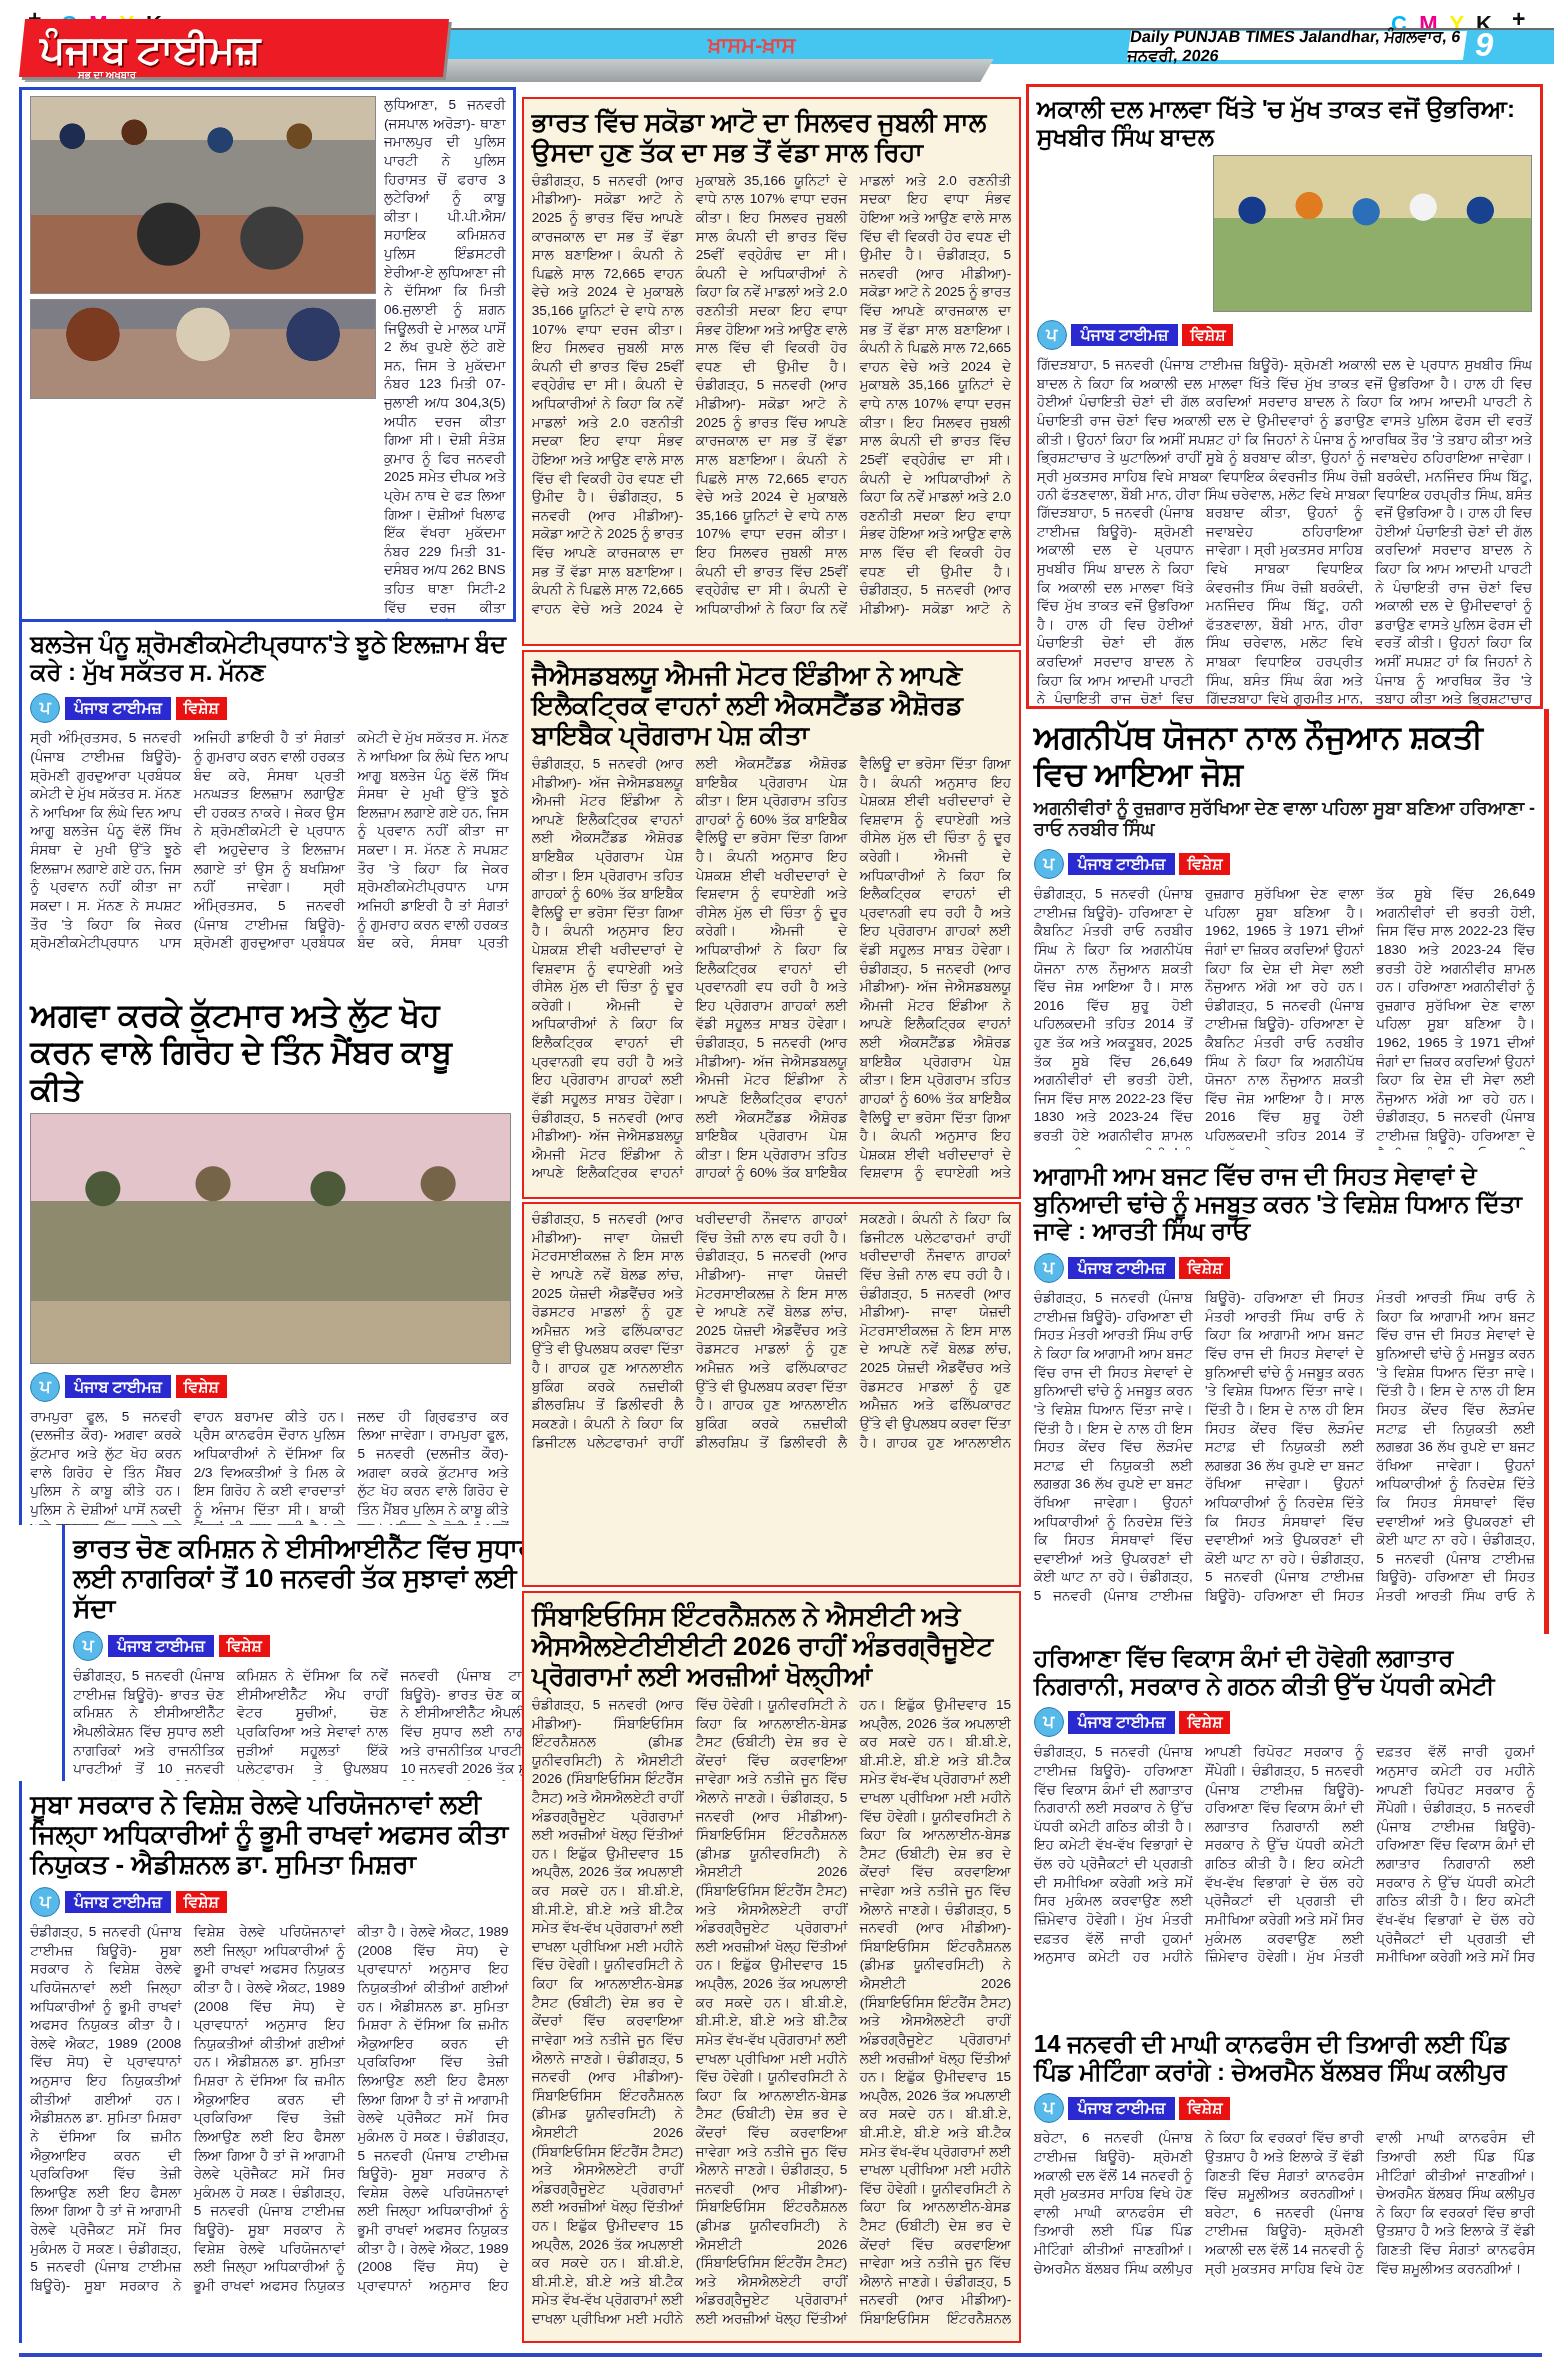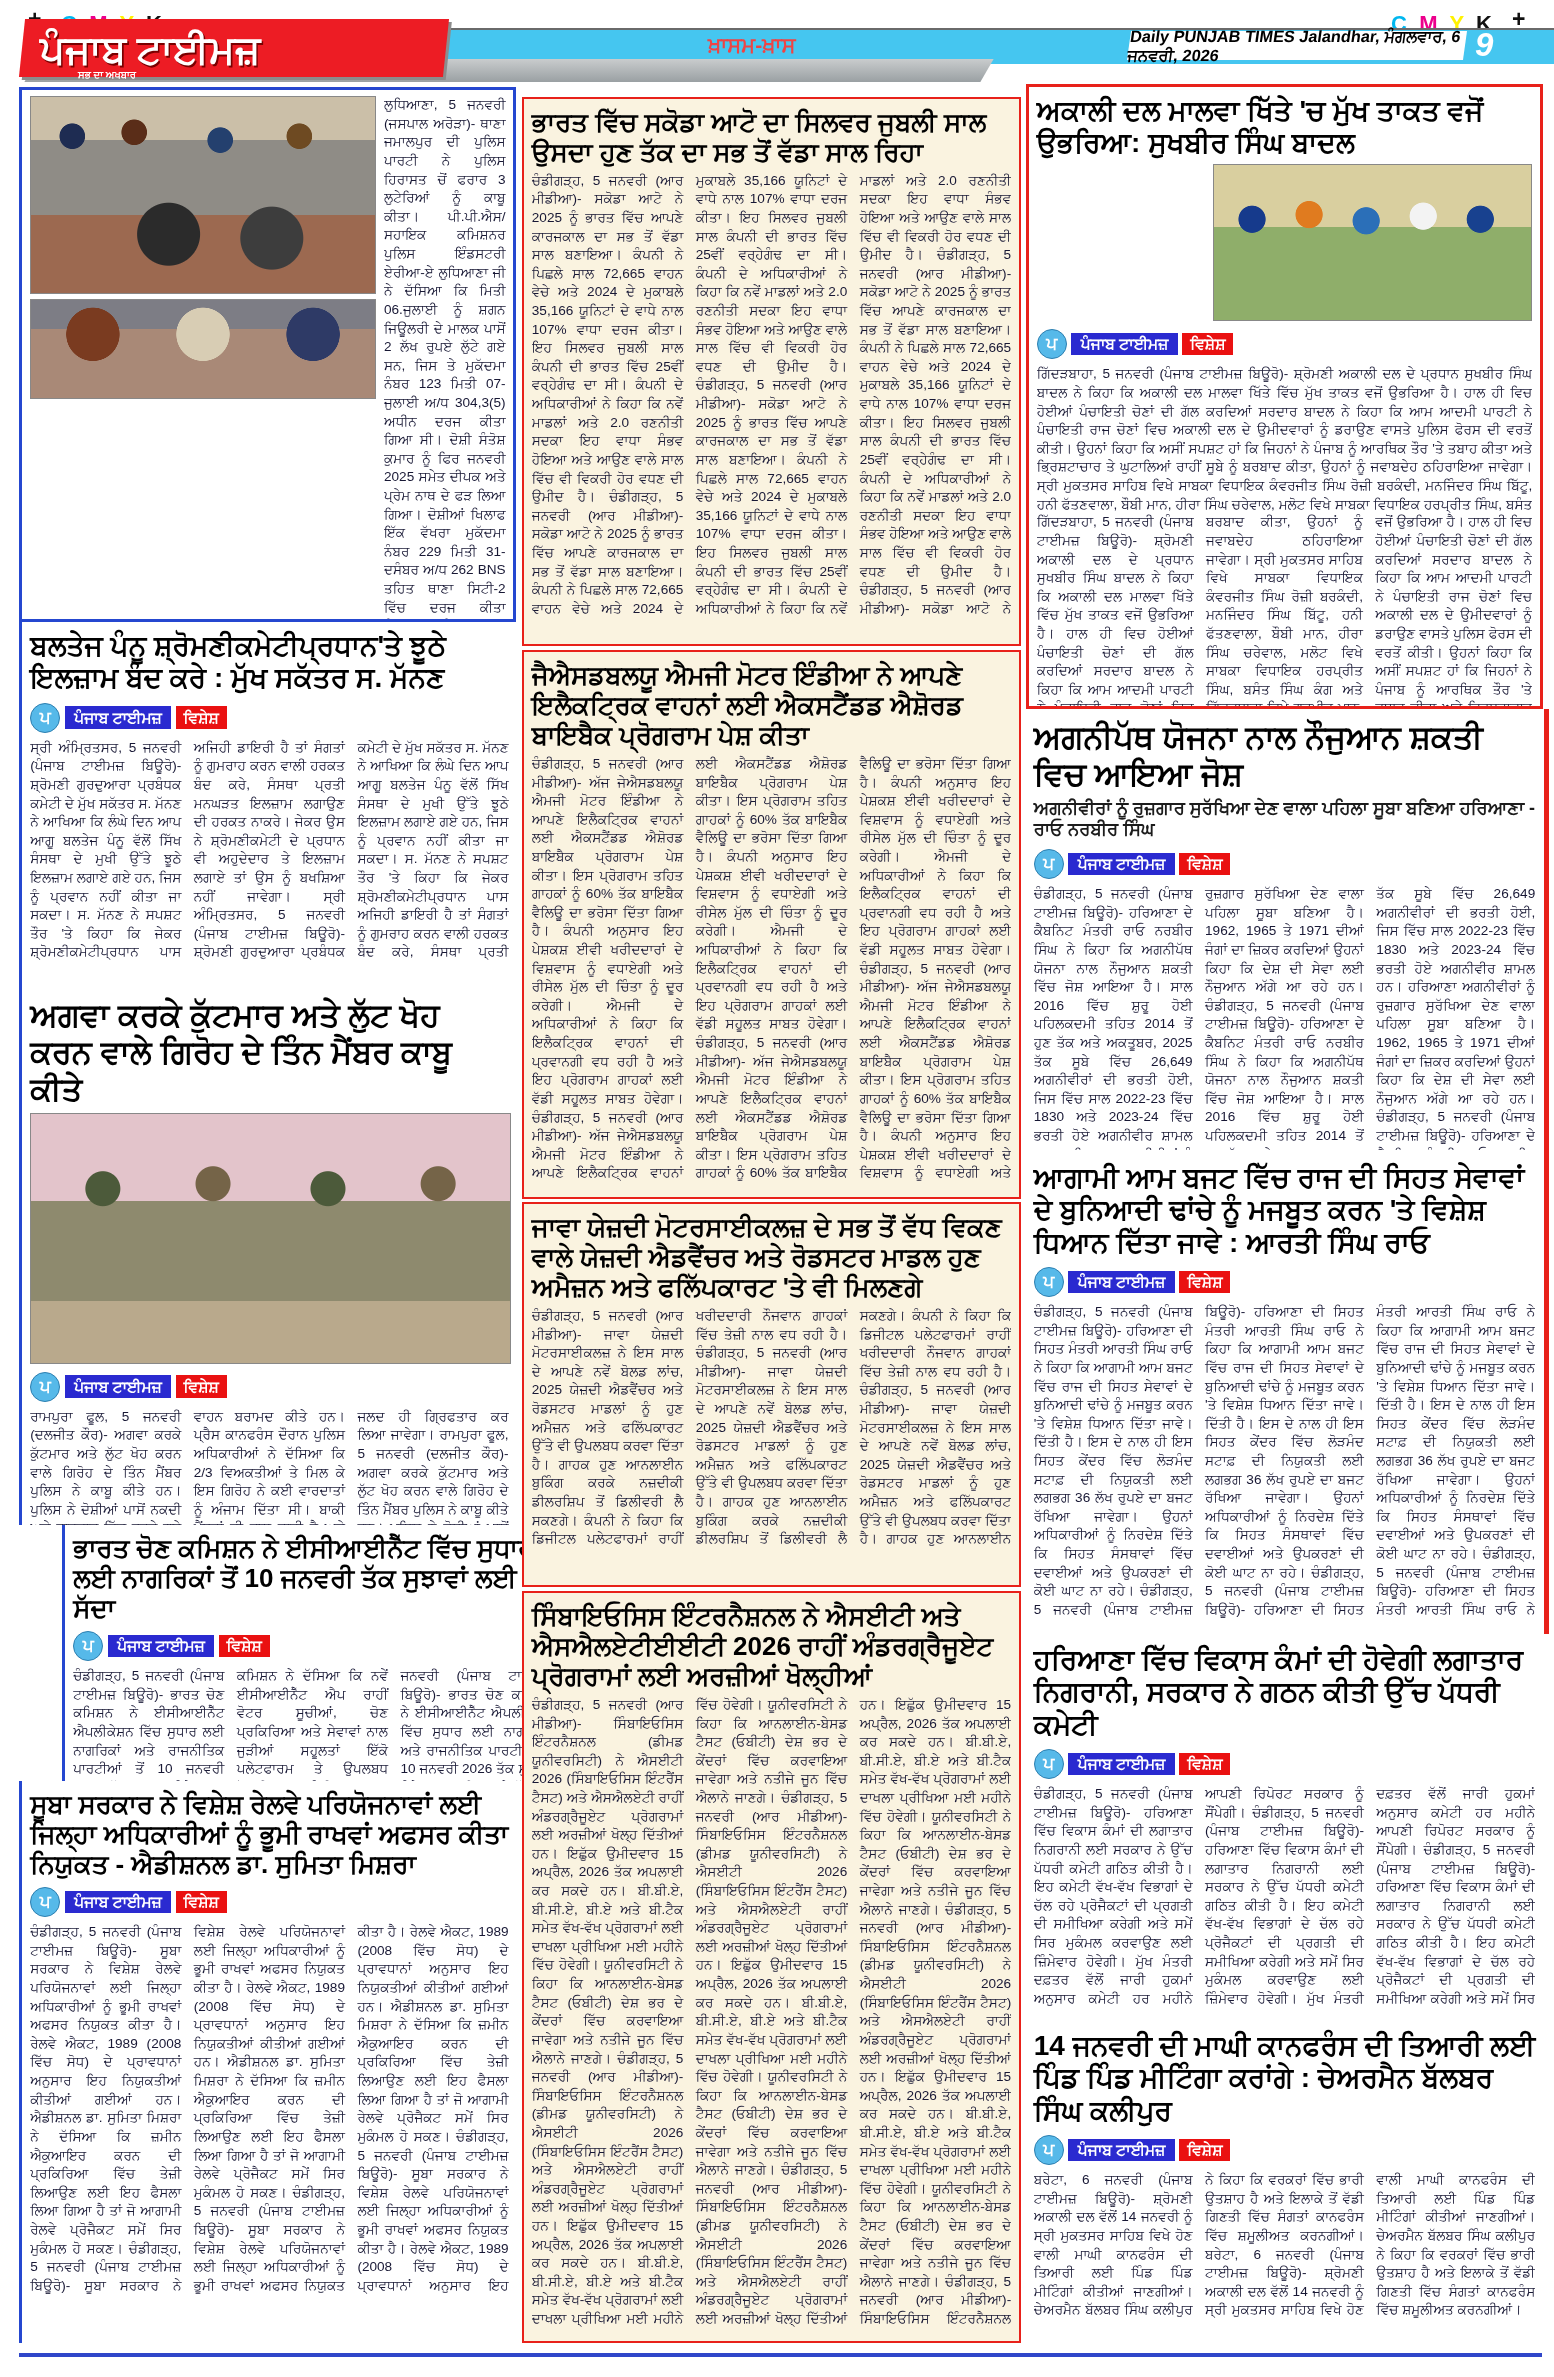--- a/index.html
+++ b/index.html
@@ -21,21 +21,21 @@
             box-shadow:3.1px 3.1px 0 #8c8c8c;}
   #masthead-tag{left:78px;top:21px;font-size:10px;color:#fff;font-weight:bold;margin-top:48px;}
   #masthead-title{left:40px;top:29.5px;width:389px;font-size:39px;line-height:1;color:#fff;font-weight:bold;
                   text-shadow:1.6px 1.6px 0 #7a0000;}
   
   .art{position:absolute;background:#fff;padding:6.2px 7.8px;box-sizing:border-box;overflow:hidden;}
   .b-blue{border:3.1px solid #2547d0;}
   .b-red{border:3.1px solid #e8211a;}
   .cream{background:#faf3e0;border:2.3px solid #e8211a;}
   h2.hl{margin:1.6px 0 4.7px 0;color:#000;font-weight:bold;line-height:1.16;letter-spacing:0;}
-  .hl-xl{font-size:32px;} .hl-l{font-size:28px;} .hl-m{font-size:26px;}
+  .hl-xl{font-size:32px;} .hl-l{font-size:24px;} .hl-m{font-size:26px;}
   .subdeck{font-weight:bold;font-size:18px;color:#1c1c1c;margin:0 0 6.2px 0;}
   .body{font-size:13.6px;line-height:1.37;text-align:justify;color:#181835;overflow:hidden;}
   .cols3{column-count:3;column-gap:12.4px;}
   
   .pressline{display:inline-flex;align-items:center;gap:4.7px;margin:3.1px 0 6.2px 0;}
   .plogo{width:28px;height:28px;border-radius:50%;background:#56b9e9;color:#fff;display:flex;
          align-items:center;justify-content:center;font-size:17px;font-weight:bold;border:1.6px solid #2d7fb0;}
   .pname{background:#2a2ad0;color:#fff;font-weight:bold;font-size:15.5px;padding:2.3px 9.3px;}
   .ptag{background:#ea1111;color:#fff;font-weight:bold;font-size:15.5px;padding:2.3px 7.8px;}
   
@@ -147,21 +147,20 @@
 
   </article>
 
   <article class="art cream" style="left:522px;top:650px;width:499px;height:549px;">
     <h2 class="hl hl-m">ਜੈਐਸਡਬਲਯੂ ਐਮਜੀ ਮੋਟਰ ਇੰਡੀਆ ਨੇ ਆਪਣੇ ਇਲੈਕਟ੍ਰਿਕ ਵਾਹਨਾਂ ਲਈ ਐਕਸਟੈਂਡਡ ਐਸ਼ੋਰਡ ਬਾਇਬੈਕ ਪ੍ਰੋਗਰਾਮ ਪੇਸ਼ ਕੀਤਾ</h2>
     <div class="body cols3" style="height:435px;">ਚੰਡੀਗੜ੍ਹ, 5 ਜਨਵਰੀ (ਆਰ ਮੀਡੀਆ)- ਅੱਜ ਜੇਐਸਡਬਲਯੂ ਐਮਜੀ ਮੋਟਰ ਇੰਡੀਆ ਨੇ ਆਪਣੇ ਇਲੈਕਟ੍ਰਿਕ ਵਾਹਨਾਂ ਲਈ ਐਕਸਟੈਂਡਡ ਐਸ਼ੋਰਡ ਬਾਇਬੈਕ ਪ੍ਰੋਗਰਾਮ ਪੇਸ਼ ਕੀਤਾ। ਇਸ ਪ੍ਰੋਗਰਾਮ ਤਹਿਤ ਗਾਹਕਾਂ ਨੂੰ 60% ਤੱਕ ਬਾਇਬੈਕ ਵੈਲਿਊ ਦਾ ਭਰੋਸਾ ਦਿੱਤਾ ਗਿਆ ਹੈ। ਕੰਪਨੀ ਅਨੁਸਾਰ ਇਹ ਪੇਸ਼ਕਸ਼ ਈਵੀ ਖਰੀਦਦਾਰਾਂ ਦੇ ਵਿਸ਼ਵਾਸ ਨੂੰ ਵਧਾਏਗੀ ਅਤੇ ਰੀਸੇਲ ਮੁੱਲ ਦੀ ਚਿੰਤਾ ਨੂੰ ਦੂਰ ਕਰੇਗੀ। ਐਮਜੀ ਦੇ ਅਧਿਕਾਰੀਆਂ ਨੇ ਕਿਹਾ ਕਿ ਇਲੈਕਟ੍ਰਿਕ ਵਾਹਨਾਂ ਦੀ ਪ੍ਰਵਾਨਗੀ ਵਧ ਰਹੀ ਹੈ ਅਤੇ ਇਹ ਪ੍ਰੋਗਰਾਮ ਗਾਹਕਾਂ ਲਈ ਵੱਡੀ ਸਹੂਲਤ ਸਾਬਤ ਹੋਵੇਗਾ। ਚੰਡੀਗੜ੍ਹ, 5 ਜਨਵਰੀ (ਆਰ ਮੀਡੀਆ)- ਅੱਜ ਜੇਐਸਡਬਲਯੂ ਐਮਜੀ ਮੋਟਰ ਇੰਡੀਆ ਨੇ ਆਪਣੇ ਇਲੈਕਟ੍ਰਿਕ ਵਾਹਨਾਂ ਲਈ ਐਕਸਟੈਂਡਡ ਐਸ਼ੋਰਡ ਬਾਇਬੈਕ ਪ੍ਰੋਗਰਾਮ ਪੇਸ਼ ਕੀਤਾ। ਇਸ ਪ੍ਰੋਗਰਾਮ ਤਹਿਤ ਗਾਹਕਾਂ ਨੂੰ 60% ਤੱਕ ਬਾਇਬੈਕ ਵੈਲਿਊ ਦਾ ਭਰੋਸਾ ਦਿੱਤਾ ਗਿਆ ਹੈ। ਕੰਪਨੀ ਅਨੁਸਾਰ ਇਹ ਪੇਸ਼ਕਸ਼ ਈਵੀ ਖਰੀਦਦਾਰਾਂ ਦੇ ਵਿਸ਼ਵਾਸ ਨੂੰ ਵਧਾਏਗੀ ਅਤੇ ਰੀਸੇਲ ਮੁੱਲ ਦੀ ਚਿੰਤਾ ਨੂੰ ਦੂਰ ਕਰੇਗੀ। ਐਮਜੀ ਦੇ ਅਧਿਕਾਰੀਆਂ ਨੇ ਕਿਹਾ ਕਿ ਇਲੈਕਟ੍ਰਿਕ ਵਾਹਨਾਂ ਦੀ ਪ੍ਰਵਾਨਗੀ ਵਧ ਰਹੀ ਹੈ ਅਤੇ ਇਹ ਪ੍ਰੋਗਰਾਮ ਗਾਹਕਾਂ ਲਈ ਵੱਡੀ ਸਹੂਲਤ ਸਾਬਤ ਹੋਵੇਗਾ। ਚੰਡੀਗੜ੍ਹ, 5 ਜਨਵਰੀ (ਆਰ ਮੀਡੀਆ)- ਅੱਜ ਜੇਐਸਡਬਲਯੂ ਐਮਜੀ ਮੋਟਰ ਇੰਡੀਆ ਨੇ ਆਪਣੇ ਇਲੈਕਟ੍ਰਿਕ ਵਾਹਨਾਂ ਲਈ ਐਕਸਟੈਂਡਡ ਐਸ਼ੋਰਡ ਬਾਇਬੈਕ ਪ੍ਰੋਗਰਾਮ ਪੇਸ਼ ਕੀਤਾ। ਇਸ ਪ੍ਰੋਗਰਾਮ ਤਹਿਤ ਗਾਹਕਾਂ ਨੂੰ 60% ਤੱਕ ਬਾਇਬੈਕ ਵੈਲਿਊ ਦਾ ਭਰੋਸਾ ਦਿੱਤਾ ਗਿਆ ਹੈ। ਕੰਪਨੀ ਅਨੁਸਾਰ ਇਹ ਪੇਸ਼ਕਸ਼ ਈਵੀ ਖਰੀਦਦਾਰਾਂ ਦੇ ਵਿਸ਼ਵਾਸ ਨੂੰ ਵਧਾਏਗੀ ਅਤੇ ਰੀਸੇਲ ਮੁੱਲ ਦੀ ਚਿੰਤਾ ਨੂੰ ਦੂਰ ਕਰੇਗੀ। ਐਮਜੀ ਦੇ ਅਧਿਕਾਰੀਆਂ ਨੇ ਕਿਹਾ ਕਿ ਇਲੈਕਟ੍ਰਿਕ ਵਾਹਨਾਂ ਦੀ ਪ੍ਰਵਾਨਗੀ ਵਧ ਰਹੀ ਹੈ ਅਤੇ ਇਹ ਪ੍ਰੋਗਰਾਮ ਗਾਹਕਾਂ ਲਈ ਵੱਡੀ ਸਹੂਲਤ ਸਾਬਤ ਹੋਵੇਗਾ। ਚੰਡੀਗੜ੍ਹ, 5 ਜਨਵਰੀ (ਆਰ ਮੀਡੀਆ)- ਅੱਜ ਜੇਐਸਡਬਲਯੂ ਐਮਜੀ ਮੋਟਰ ਇੰਡੀਆ ਨੇ ਆਪਣੇ ਇਲੈਕਟ੍ਰਿਕ ਵਾਹਨਾਂ ਲਈ ਐਕਸਟੈਂਡਡ ਐਸ਼ੋਰਡ ਬਾਇਬੈਕ ਪ੍ਰੋਗਰਾਮ ਪੇਸ਼ ਕੀਤਾ। ਇਸ ਪ੍ਰੋਗਰਾਮ ਤਹਿਤ ਗਾਹਕਾਂ ਨੂੰ 60% ਤੱਕ ਬਾਇਬੈਕ ਵੈਲਿਊ ਦਾ ਭਰੋਸਾ ਦਿੱਤਾ ਗਿਆ ਹੈ। ਕੰਪਨੀ ਅਨੁਸਾਰ ਇਹ ਪੇਸ਼ਕਸ਼ ਈਵੀ ਖਰੀਦਦਾਰਾਂ ਦੇ ਵਿਸ਼ਵਾਸ ਨੂੰ ਵਧਾਏਗੀ ਅਤੇ ਰੀਸੇਲ ਮੁੱਲ ਦੀ ਚਿੰਤਾ ਨੂੰ ਦੂਰ ਕਰੇਗੀ। ਐਮਜੀ ਦੇ ਅਧਿਕਾਰੀਆਂ ਨੇ ਕਿਹਾ ਕਿ ਇਲੈਕਟ੍ਰਿਕ ਵਾਹਨਾਂ ਦੀ ਪ੍ਰਵਾਨਗੀ ਵਧ ਰਹੀ ਹੈ ਅਤੇ ਇਹ ਪ੍ਰੋਗਰਾਮ ਗਾਹਕਾਂ ਲਈ ਵੱਡੀ ਸਹੂਲਤ ਸਾਬਤ ਹੋਵੇਗਾ। ਚੰਡੀਗੜ੍ਹ, 5 ਜਨਵਰੀ (ਆਰ ਮੀਡੀਆ)- ਅੱਜ ਜੇਐਸਡਬਲਯੂ ਐਮਜੀ ਮੋਟਰ ਇੰਡੀਆ ਨੇ ਆਪਣੇ ਇਲੈਕਟ੍ਰਿਕ ਵਾਹਨਾਂ ਲਈ ਐਕਸਟੈਂਡਡ ਐਸ਼ੋਰਡ ਬਾਇਬੈਕ ਪ੍ਰੋਗਰਾਮ ਪੇਸ਼ ਕੀਤਾ। ਇਸ ਪ੍ਰੋਗਰਾਮ ਤਹਿਤ ਗਾਹਕਾਂ ਨੂੰ 60% ਤੱਕ ਬਾਇਬੈਕ ਵੈਲਿਊ ਦਾ ਭਰੋਸਾ ਦਿੱਤਾ ਗਿਆ ਹੈ। ਕੰਪਨੀ ਅਨੁਸਾਰ ਇਹ ਪੇਸ਼ਕਸ਼ ਈਵੀ ਖਰੀਦਦਾਰਾਂ ਦੇ ਵਿਸ਼ਵਾਸ ਨੂੰ ਵਧਾਏਗੀ ਅਤੇ ਰੀਸੇਲ ਮੁੱਲ ਦੀ ਚਿੰਤਾ ਨੂੰ ਦੂਰ ਕਰੇਗੀ। ਐਮਜੀ ਦੇ ਅਧਿਕਾਰੀਆਂ ਨੇ ਕਿਹਾ ਕਿ ਇਲੈਕਟ੍ਰਿਕ ਵਾਹਨਾਂ ਦੀ ਪ੍ਰਵਾਨਗੀ ਵਧ ਰਹੀ ਹੈ ਅਤੇ ਇਹ ਪ੍ਰੋਗਰਾਮ ਗਾਹਕਾਂ ਲਈ ਵੱਡੀ ਸਹੂਲਤ ਸਾਬਤ ਹੋਵੇਗਾ।</div>
 
   </article>
 
   <article class="art cream" style="left:522px;top:1202px;width:499px;height:385px;">
-    <h2 class="hl hl-m">ਜਾਵਾ ਯੇਜ਼ਦੀ ਮੋਟਰਸਾਈਕਲਜ਼ ਦੇ ਸਭ ਤੋਂ ਵੱਧ ਵਿਕਣ ਵਾਲੇ ਯੇਜ਼ਦੀ ਐਡਵੈਂਚਰ ਅਤੇ ਰੋਡਸਟਰ ਮਾਡਲ ਹੁਣ ਅਮੈਜ਼ਨ ਅਤੇ ਫਲਿੱਪਕਾਰਟ 'ਤੇ ਵੀ ਮਿਲਣਗੇ</h2>
     <div class="body cols3" style="height:249px;">ਚੰਡੀਗੜ੍ਹ, 5 ਜਨਵਰੀ (ਆਰ ਮੀਡੀਆ)- ਜਾਵਾ ਯੇਜ਼ਦੀ ਮੋਟਰਸਾਈਕਲਜ਼ ਨੇ ਇਸ ਸਾਲ ਦੇ ਆਪਣੇ ਨਵੇਂ ਬੋਲਡ ਲਾਂਚ, 2025 ਯੇਜ਼ਦੀ ਐਡਵੈਂਚਰ ਅਤੇ ਰੋਡਸਟਰ ਮਾਡਲਾਂ ਨੂੰ ਹੁਣ ਅਮੈਜ਼ਨ ਅਤੇ ਫਲਿੱਪਕਾਰਟ ਉੱਤੇ ਵੀ ਉਪਲਬਧ ਕਰਵਾ ਦਿੱਤਾ ਹੈ। ਗਾਹਕ ਹੁਣ ਆਨਲਾਈਨ ਬੁਕਿੰਗ ਕਰਕੇ ਨਜ਼ਦੀਕੀ ਡੀਲਰਸ਼ਿਪ ਤੋਂ ਡਿਲੀਵਰੀ ਲੈ ਸਕਣਗੇ। ਕੰਪਨੀ ਨੇ ਕਿਹਾ ਕਿ ਡਿਜੀਟਲ ਪਲੇਟਫਾਰਮਾਂ ਰਾਹੀਂ ਖਰੀਦਦਾਰੀ ਨੌਜਵਾਨ ਗਾਹਕਾਂ ਵਿੱਚ ਤੇਜ਼ੀ ਨਾਲ ਵਧ ਰਹੀ ਹੈ। ਚੰਡੀਗੜ੍ਹ, 5 ਜਨਵਰੀ (ਆਰ ਮੀਡੀਆ)- ਜਾਵਾ ਯੇਜ਼ਦੀ ਮੋਟਰਸਾਈਕਲਜ਼ ਨੇ ਇਸ ਸਾਲ ਦੇ ਆਪਣੇ ਨਵੇਂ ਬੋਲਡ ਲਾਂਚ, 2025 ਯੇਜ਼ਦੀ ਐਡਵੈਂਚਰ ਅਤੇ ਰੋਡਸਟਰ ਮਾਡਲਾਂ ਨੂੰ ਹੁਣ ਅਮੈਜ਼ਨ ਅਤੇ ਫਲਿੱਪਕਾਰਟ ਉੱਤੇ ਵੀ ਉਪਲਬਧ ਕਰਵਾ ਦਿੱਤਾ ਹੈ। ਗਾਹਕ ਹੁਣ ਆਨਲਾਈਨ ਬੁਕਿੰਗ ਕਰਕੇ ਨਜ਼ਦੀਕੀ ਡੀਲਰਸ਼ਿਪ ਤੋਂ ਡਿਲੀਵਰੀ ਲੈ ਸਕਣਗੇ। ਕੰਪਨੀ ਨੇ ਕਿਹਾ ਕਿ ਡਿਜੀਟਲ ਪਲੇਟਫਾਰਮਾਂ ਰਾਹੀਂ ਖਰੀਦਦਾਰੀ ਨੌਜਵਾਨ ਗਾਹਕਾਂ ਵਿੱਚ ਤੇਜ਼ੀ ਨਾਲ ਵਧ ਰਹੀ ਹੈ। ਚੰਡੀਗੜ੍ਹ, 5 ਜਨਵਰੀ (ਆਰ ਮੀਡੀਆ)- ਜਾਵਾ ਯੇਜ਼ਦੀ ਮੋਟਰਸਾਈਕਲਜ਼ ਨੇ ਇਸ ਸਾਲ ਦੇ ਆਪਣੇ ਨਵੇਂ ਬੋਲਡ ਲਾਂਚ, 2025 ਯੇਜ਼ਦੀ ਐਡਵੈਂਚਰ ਅਤੇ ਰੋਡਸਟਰ ਮਾਡਲਾਂ ਨੂੰ ਹੁਣ ਅਮੈਜ਼ਨ ਅਤੇ ਫਲਿੱਪਕਾਰਟ ਉੱਤੇ ਵੀ ਉਪਲਬਧ ਕਰਵਾ ਦਿੱਤਾ ਹੈ। ਗਾਹਕ ਹੁਣ ਆਨਲਾਈਨ ਬੁਕਿੰਗ ਕਰਕੇ ਨਜ਼ਦੀਕੀ ਡੀਲਰਸ਼ਿਪ ਤੋਂ ਡਿਲੀਵਰੀ ਲੈ ਸਕਣਗੇ। ਕੰਪਨੀ ਨੇ ਕਿਹਾ ਕਿ ਡਿਜੀਟਲ ਪਲੇਟਫਾਰਮਾਂ ਰਾਹੀਂ ਖਰੀਦਦਾਰੀ ਨੌਜਵਾਨ ਗਾਹਕਾਂ ਵਿੱਚ ਤੇਜ਼ੀ ਨਾਲ ਵਧ ਰਹੀ ਹੈ।</div>
 
   </article>
 
   <article class="art cream" style="left:522px;top:1591px;width:499px;height:752px;">
     <h2 class="hl hl-m">ਸਿੰਬਾਇਓਸਿਸ ਇੰਟਰਨੈਸ਼ਨਲ ਨੇ ਐਸਈਟੀ ਅਤੇ ਐਸਐਲਏਟੀਈਈਟੀ 2026 ਰਾਹੀਂ ਅੰਡਰਗ੍ਰੈਜੂਏਟ ਪ੍ਰੋਗਰਾਮਾਂ ਲਈ ਅਰਜ਼ੀਆਂ ਖੋਲ੍ਹੀਆਂ</h2>
     <div class="body cols3" style="height:637px;">ਚੰਡੀਗੜ੍ਹ, 5 ਜਨਵਰੀ (ਆਰ ਮੀਡੀਆ)- ਸਿੰਬਾਇਓਸਿਸ ਇੰਟਰਨੈਸ਼ਨਲ (ਡੀਮਡ ਯੂਨੀਵਰਸਿਟੀ) ਨੇ ਐਸਈਟੀ 2026 (ਸਿੰਬਾਇਓਸਿਸ ਇੰਟਰੈਂਸ ਟੈਸਟ) ਅਤੇ ਐਸਐਲਏਟੀ ਰਾਹੀਂ ਅੰਡਰਗ੍ਰੈਜੂਏਟ ਪ੍ਰੋਗਰਾਮਾਂ ਲਈ ਅਰਜ਼ੀਆਂ ਖੋਲ੍ਹ ਦਿੱਤੀਆਂ ਹਨ। ਇਛੁੱਕ ਉਮੀਦਵਾਰ 15 ਅਪ੍ਰੈਲ, 2026 ਤੱਕ ਅਪਲਾਈ ਕਰ ਸਕਦੇ ਹਨ। ਬੀ.ਬੀ.ਏ, ਬੀ.ਸੀ.ਏ, ਬੀ.ਏ ਅਤੇ ਬੀ.ਟੈਕ ਸਮੇਤ ਵੱਖ-ਵੱਖ ਪ੍ਰੋਗਰਾਮਾਂ ਲਈ ਦਾਖਲਾ ਪ੍ਰੀਖਿਆ ਮਈ ਮਹੀਨੇ ਵਿੱਚ ਹੋਵੇਗੀ। ਯੂਨੀਵਰਸਿਟੀ ਨੇ ਕਿਹਾ ਕਿ ਆਨਲਾਈਨ-ਬੇਸਡ ਟੈਸਟ (ਓਬੀਟੀ) ਦੇਸ਼ ਭਰ ਦੇ ਕੇਂਦਰਾਂ ਵਿੱਚ ਕਰਵਾਇਆ ਜਾਵੇਗਾ ਅਤੇ ਨਤੀਜੇ ਜੂਨ ਵਿੱਚ ਐਲਾਨੇ ਜਾਣਗੇ। ਚੰਡੀਗੜ੍ਹ, 5 ਜਨਵਰੀ (ਆਰ ਮੀਡੀਆ)- ਸਿੰਬਾਇਓਸਿਸ ਇੰਟਰਨੈਸ਼ਨਲ (ਡੀਮਡ ਯੂਨੀਵਰਸਿਟੀ) ਨੇ ਐਸਈਟੀ 2026 (ਸਿੰਬਾਇਓਸਿਸ ਇੰਟਰੈਂਸ ਟੈਸਟ) ਅਤੇ ਐਸਐਲਏਟੀ ਰਾਹੀਂ ਅੰਡਰਗ੍ਰੈਜੂਏਟ ਪ੍ਰੋਗਰਾਮਾਂ ਲਈ ਅਰਜ਼ੀਆਂ ਖੋਲ੍ਹ ਦਿੱਤੀਆਂ ਹਨ। ਇਛੁੱਕ ਉਮੀਦਵਾਰ 15 ਅਪ੍ਰੈਲ, 2026 ਤੱਕ ਅਪਲਾਈ ਕਰ ਸਕਦੇ ਹਨ। ਬੀ.ਬੀ.ਏ, ਬੀ.ਸੀ.ਏ, ਬੀ.ਏ ਅਤੇ ਬੀ.ਟੈਕ ਸਮੇਤ ਵੱਖ-ਵੱਖ ਪ੍ਰੋਗਰਾਮਾਂ ਲਈ ਦਾਖਲਾ ਪ੍ਰੀਖਿਆ ਮਈ ਮਹੀਨੇ ਵਿੱਚ ਹੋਵੇਗੀ। ਯੂਨੀਵਰਸਿਟੀ ਨੇ ਕਿਹਾ ਕਿ ਆਨਲਾਈਨ-ਬੇਸਡ ਟੈਸਟ (ਓਬੀਟੀ) ਦੇਸ਼ ਭਰ ਦੇ ਕੇਂਦਰਾਂ ਵਿੱਚ ਕਰਵਾਇਆ ਜਾਵੇਗਾ ਅਤੇ ਨਤੀਜੇ ਜੂਨ ਵਿੱਚ ਐਲਾਨੇ ਜਾਣਗੇ। ਚੰਡੀਗੜ੍ਹ, 5 ਜਨਵਰੀ (ਆਰ ਮੀਡੀਆ)- ਸਿੰਬਾਇਓਸਿਸ ਇੰਟਰਨੈਸ਼ਨਲ (ਡੀਮਡ ਯੂਨੀਵਰਸਿਟੀ) ਨੇ ਐਸਈਟੀ 2026 (ਸਿੰਬਾਇਓਸਿਸ ਇੰਟਰੈਂਸ ਟੈਸਟ) ਅਤੇ ਐਸਐਲਏਟੀ ਰਾਹੀਂ ਅੰਡਰਗ੍ਰੈਜੂਏਟ ਪ੍ਰੋਗਰਾਮਾਂ ਲਈ ਅਰਜ਼ੀਆਂ ਖੋਲ੍ਹ ਦਿੱਤੀਆਂ ਹਨ। ਇਛੁੱਕ ਉਮੀਦਵਾਰ 15 ਅਪ੍ਰੈਲ, 2026 ਤੱਕ ਅਪਲਾਈ ਕਰ ਸਕਦੇ ਹਨ। ਬੀ.ਬੀ.ਏ, ਬੀ.ਸੀ.ਏ, ਬੀ.ਏ ਅਤੇ ਬੀ.ਟੈਕ ਸਮੇਤ ਵੱਖ-ਵੱਖ ਪ੍ਰੋਗਰਾਮਾਂ ਲਈ ਦਾਖਲਾ ਪ੍ਰੀਖਿਆ ਮਈ ਮਹੀਨੇ ਵਿੱਚ ਹੋਵੇਗੀ। ਯੂਨੀਵਰਸਿਟੀ ਨੇ ਕਿਹਾ ਕਿ ਆਨਲਾਈਨ-ਬੇਸਡ ਟੈਸਟ (ਓਬੀਟੀ) ਦੇਸ਼ ਭਰ ਦੇ ਕੇਂਦਰਾਂ ਵਿੱਚ ਕਰਵਾਇਆ ਜਾਵੇਗਾ ਅਤੇ ਨਤੀਜੇ ਜੂਨ ਵਿੱਚ ਐਲਾਨੇ ਜਾਣਗੇ। ਚੰਡੀਗੜ੍ਹ, 5 ਜਨਵਰੀ (ਆਰ ਮੀਡੀਆ)- ਸਿੰਬਾਇਓਸਿਸ ਇੰਟਰਨੈਸ਼ਨਲ (ਡੀਮਡ ਯੂਨੀਵਰਸਿਟੀ) ਨੇ ਐਸਈਟੀ 2026 (ਸਿੰਬਾਇਓਸਿਸ ਇੰਟਰੈਂਸ ਟੈਸਟ) ਅਤੇ ਐਸਐਲਏਟੀ ਰਾਹੀਂ ਅੰਡਰਗ੍ਰੈਜੂਏਟ ਪ੍ਰੋਗਰਾਮਾਂ ਲਈ ਅਰਜ਼ੀਆਂ ਖੋਲ੍ਹ ਦਿੱਤੀਆਂ ਹਨ। ਇਛੁੱਕ ਉਮੀਦਵਾਰ 15 ਅਪ੍ਰੈਲ, 2026 ਤੱਕ ਅਪਲਾਈ ਕਰ ਸਕਦੇ ਹਨ। ਬੀ.ਬੀ.ਏ, ਬੀ.ਸੀ.ਏ, ਬੀ.ਏ ਅਤੇ ਬੀ.ਟੈਕ ਸਮੇਤ ਵੱਖ-ਵੱਖ ਪ੍ਰੋਗਰਾਮਾਂ ਲਈ ਦਾਖਲਾ ਪ੍ਰੀਖਿਆ ਮਈ ਮਹੀਨੇ ਵਿੱਚ ਹੋਵੇਗੀ। ਯੂਨੀਵਰਸਿਟੀ ਨੇ ਕਿਹਾ ਕਿ ਆਨਲਾਈਨ-ਬੇਸਡ ਟੈਸਟ (ਓਬੀਟੀ) ਦੇਸ਼ ਭਰ ਦੇ ਕੇਂਦਰਾਂ ਵਿੱਚ ਕਰਵਾਇਆ ਜਾਵੇਗਾ ਅਤੇ ਨਤੀਜੇ ਜੂਨ ਵਿੱਚ ਐਲਾਨੇ ਜਾਣਗੇ। ਚੰਡੀਗੜ੍ਹ, 5 ਜਨਵਰੀ (ਆਰ ਮੀਡੀਆ)- ਸਿੰਬਾਇਓਸਿਸ ਇੰਟਰਨੈਸ਼ਨਲ (ਡੀਮਡ ਯੂਨੀਵਰਸਿਟੀ) ਨੇ ਐਸਈਟੀ 2026 (ਸਿੰਬਾਇਓਸਿਸ ਇੰਟਰੈਂਸ ਟੈਸਟ) ਅਤੇ ਐਸਐਲਏਟੀ ਰਾਹੀਂ ਅੰਡਰਗ੍ਰੈਜੂਏਟ ਪ੍ਰੋਗਰਾਮਾਂ ਲਈ ਅਰਜ਼ੀਆਂ ਖੋਲ੍ਹ ਦਿੱਤੀਆਂ ਹਨ। ਇਛੁੱਕ ਉਮੀਦਵਾਰ 15 ਅਪ੍ਰੈਲ, 2026 ਤੱਕ ਅਪਲਾਈ ਕਰ ਸਕਦੇ ਹਨ। ਬੀ.ਬੀ.ਏ, ਬੀ.ਸੀ.ਏ, ਬੀ.ਏ ਅਤੇ ਬੀ.ਟੈਕ ਸਮੇਤ ਵੱਖ-ਵੱਖ ਪ੍ਰੋਗਰਾਮਾਂ ਲਈ ਦਾਖਲਾ ਪ੍ਰੀਖਿਆ ਮਈ ਮਹੀਨੇ ਵਿੱਚ ਹੋਵੇਗੀ। ਯੂਨੀਵਰਸਿਟੀ ਨੇ ਕਿਹਾ ਕਿ ਆਨਲਾਈਨ-ਬੇਸਡ ਟੈਸਟ (ਓਬੀਟੀ) ਦੇਸ਼ ਭਰ ਦੇ ਕੇਂਦਰਾਂ ਵਿੱਚ ਕਰਵਾਇਆ ਜਾਵੇਗਾ ਅਤੇ ਨਤੀਜੇ ਜੂਨ ਵਿੱਚ ਐਲਾਨੇ ਜਾਣਗੇ। ਚੰਡੀਗੜ੍ਹ, 5 ਜਨਵਰੀ (ਆਰ ਮੀਡੀਆ)- ਸਿੰਬਾਇਓਸਿਸ ਇੰਟਰਨੈਸ਼ਨਲ (ਡੀਮਡ ਯੂਨੀਵਰਸਿਟੀ) ਨੇ ਐਸਈਟੀ 2026 (ਸਿੰਬਾਇਓਸਿਸ ਇੰਟਰੈਂਸ ਟੈਸਟ) ਅਤੇ ਐਸਐਲਏਟੀ ਰਾਹੀਂ ਅੰਡਰਗ੍ਰੈਜੂਏਟ ਪ੍ਰੋਗਰਾਮਾਂ ਲਈ ਅਰਜ਼ੀਆਂ ਖੋਲ੍ਹ ਦਿੱਤੀਆਂ ਹਨ। ਇਛੁੱਕ ਉਮੀਦਵਾਰ 15 ਅਪ੍ਰੈਲ, 2026 ਤੱਕ ਅਪਲਾਈ ਕਰ ਸਕਦੇ ਹਨ। ਬੀ.ਬੀ.ਏ, ਬੀ.ਸੀ.ਏ, ਬੀ.ਏ ਅਤੇ ਬੀ.ਟੈਕ ਸਮੇਤ ਵੱਖ-ਵੱਖ ਪ੍ਰੋਗਰਾਮਾਂ ਲਈ ਦਾਖਲਾ ਪ੍ਰੀਖਿਆ ਮਈ ਮਹੀਨੇ ਵਿੱਚ ਹੋਵੇਗੀ। ਯੂਨੀਵਰਸਿਟੀ ਨੇ ਕਿਹਾ ਕਿ ਆਨਲਾਈਨ-ਬੇਸਡ ਟੈਸਟ (ਓਬੀਟੀ) ਦੇਸ਼ ਭਰ ਦੇ ਕੇਂਦਰਾਂ ਵਿੱਚ ਕਰਵਾਇਆ ਜਾਵੇਗਾ ਅਤੇ ਨਤੀਜੇ ਜੂਨ ਵਿੱਚ ਐਲਾਨੇ ਜਾਣਗੇ। ਚੰਡੀਗੜ੍ਹ, 5 ਜਨਵਰੀ (ਆਰ ਮੀਡੀਆ)- ਸਿੰਬਾਇਓਸਿਸ ਇੰਟਰਨੈਸ਼ਨਲ (ਡੀਮਡ ਯੂਨੀਵਰਸਿਟੀ) ਨੇ ਐਸਈਟੀ 2026 (ਸਿੰਬਾਇਓਸਿਸ ਇੰਟਰੈਂਸ ਟੈਸਟ) ਅਤੇ ਐਸਐਲਏਟੀ ਰਾਹੀਂ ਅੰਡਰਗ੍ਰੈਜੂਏਟ ਪ੍ਰੋਗਰਾਮਾਂ ਲਈ ਅਰਜ਼ੀਆਂ ਖੋਲ੍ਹ ਦਿੱਤੀਆਂ ਹਨ। ਇਛੁੱਕ ਉਮੀਦਵਾਰ 15 ਅਪ੍ਰੈਲ, 2026 ਤੱਕ ਅਪਲਾਈ ਕਰ ਸਕਦੇ ਹਨ। ਬੀ.ਬੀ.ਏ, ਬੀ.ਸੀ.ਏ, ਬੀ.ਏ ਅਤੇ ਬੀ.ਟੈਕ ਸਮੇਤ ਵੱਖ-ਵੱਖ ਪ੍ਰੋਗਰਾਮਾਂ ਲਈ ਦਾਖਲਾ ਪ੍ਰੀਖਿਆ ਮਈ ਮਹੀਨੇ ਵਿੱਚ ਹੋਵੇਗੀ। ਯੂਨੀਵਰਸਿਟੀ ਨੇ ਕਿਹਾ ਕਿ ਆਨਲਾਈਨ-ਬੇਸਡ ਟੈਸਟ (ਓਬੀਟੀ) ਦੇਸ਼ ਭਰ ਦੇ ਕੇਂਦਰਾਂ ਵਿੱਚ ਕਰਵਾਇਆ ਜਾਵੇਗਾ ਅਤੇ ਨਤੀਜੇ ਜੂਨ ਵਿੱਚ ਐਲਾਨੇ ਜਾਣਗੇ।</div>
 
   </article>
 

